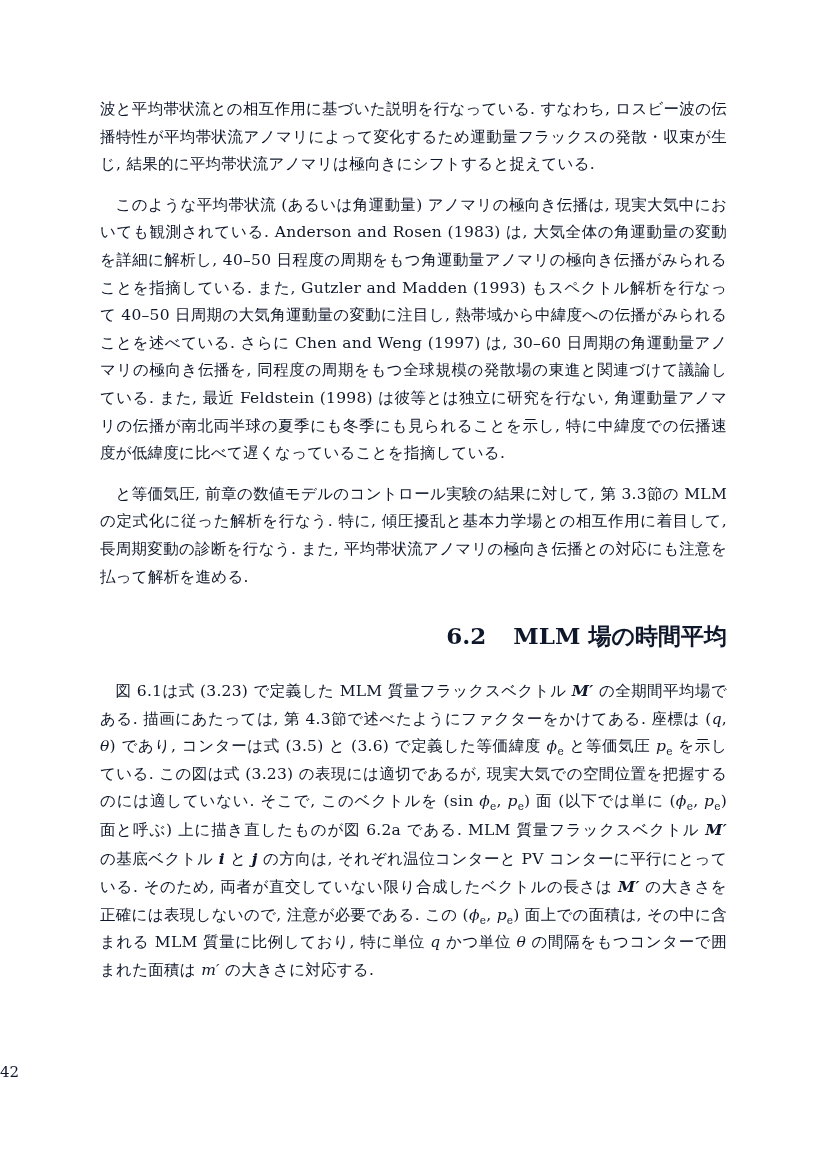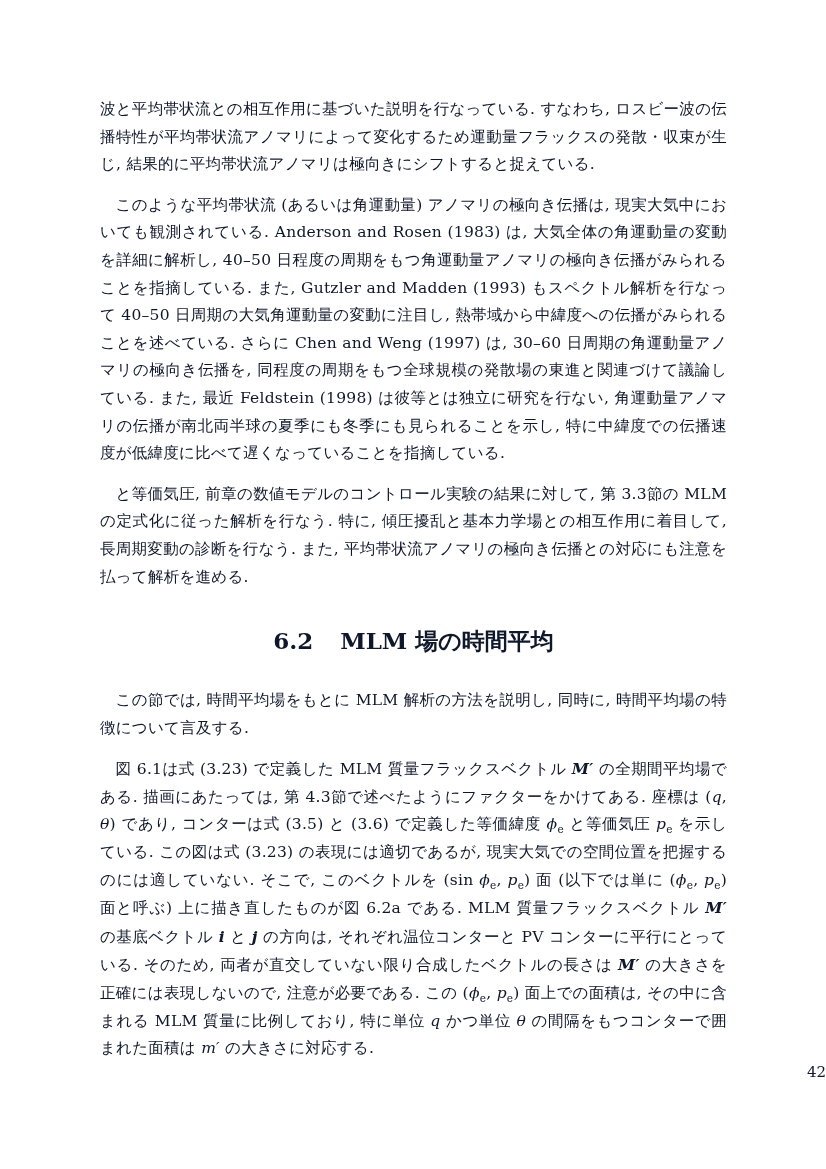--- a/index.html
+++ b/index.html
@@ -22,50 +22,49 @@
     font-size: 15.5px;
     line-height: 27.6px;
     letter-spacing: 0.25px;
   }
   .para { margin: 0 0 13px 0; }
   .para.indent { text-indent: 15.5px; }
   .heading {
     margin: 30px 0 26px 0;
     font-size: 23px;
     font-weight: bold;
-    line-height: 40px;
+    line-height: 30px;
     letter-spacing: 0;
-    text-align: center;
+    text-align: right;
     text-indent: 0;
   }
   .heading .h-num {
     font-family: "DejaVu Serif", "Liberation Serif", serif;
     margin-right: 27px;
   }
   .heading .h-latin { font-family: "DejaVu Serif", "Liberation Serif", serif; }
   .heading .h-jp { font-family: "DejaVu Sans", "Liberation Sans", sans-serif; font-weight: bold; }
   .seg-rm { }
   .seg-it { font-style: italic; }
   .seg-bi { font-style: italic; font-weight: bold; }
   sub.seg-sub { font-size: 68%; font-style: normal; line-height: 0; }
   .page-number {
     position: absolute;
     left: 0;
     right: 0;
     top: 1063px;
-    text-align: right;
+    text-align: left;
     font-size: 15px;
   }
 </style>
 </head>
 <body>
 
 <div class="page">
   <div class="content">
       <p class="para"><span class="seg-rm">波と平均帯状流との相互作用に基づいた説明を行なっている. すなわち, ロスビー波の伝播特性が平均帯状流アノマリによって変化するため運動量フラックスの発散・収束が生じ, 結果的に平均帯状流アノマリは極向きにシフトすると捉えている.</span></p>
       <p class="para indent"><span class="seg-rm">このような平均帯状流 (あるいは角運動量) アノマリの極向き伝播は, 現実大気中においても観測されている. Anderson and Rosen (1983) は, 大気全体の角運動量の変動を詳細に解析し, 40–50 日程度の周期をもつ角運動量アノマリの極向き伝播がみられることを指摘している. また, Gutzler and Madden (1993) もスペクトル解析を行なって 40–50 日周期の大気角運動量の変動に注目し, 熱帯域から中緯度への伝播がみられることを述べている. さらに Chen and Weng (1997) は, 30–60 日周期の角運動量アノマリの極向き伝播を, 同程度の周期をもつ全球規模の発散場の東進と関連づけて議論している. また, 最近 Feldstein (1998) は彼等とは独立に研究を行ない, 角運動量アノマリの伝播が南北両半球の夏季にも冬季にも見られることを示し, 特に中緯度での伝播速度が低緯度に比べて遅くなっていることを指摘している.</span></p>
       <p class="para indent"><span class="seg-rm">と等価気圧, 前章の数値モデルのコントロール実験の結果に対して, 第 3.3節の MLM の定式化に従った解析を行なう. 特に, 傾圧擾乱と基本力学場との相互作用に着目して, 長周期変動の診断を行なう. また, 平均帯状流アノマリの極向き伝播との対応にも注意を払って解析を進める.</span></p>
       <h2 class="heading"><span class="h-num">6.2</span><span class="h-latin">MLM </span><span class="h-jp">場の時間平均</span></h2>
-      <p class="para indent"><span class="seg-rm">この節では, 時間平均場をもとに MLM 解析の方法を説明し, 同時に, 時間平均場の特徴について言及する.</span></p>
       <p class="para indent"><span class="seg-rm">図 6.1は式 (3.23) で定義した MLM 質量フラックスベクトル </span><span class="seg-bi">M′</span><span class="seg-rm"> の全期間平均場である. 描画にあたっては, 第 4.3節で述べたようにファクターをかけてある. 座標は (</span><span class="seg-it">q</span><span class="seg-rm">, </span><span class="seg-it">θ</span><span class="seg-rm">) であり, コンターは式 (3.5) と (3.6) で定義した等価緯度 </span><span class="seg-it">ϕ</span><sub class="seg-sub">e</sub><span class="seg-rm"> と等価気圧 </span><span class="seg-it">p</span><sub class="seg-sub">e</sub><span class="seg-rm"> を示している. この図は式 (3.23) の表現には適切であるが, 現実大気での空間位置を把握するのには適していない. そこで, このベクトルを (sin </span><span class="seg-it">ϕ</span><sub class="seg-sub">e</sub><span class="seg-rm">, </span><span class="seg-it">p</span><sub class="seg-sub">e</sub><span class="seg-rm">) 面 (以下では単に (</span><span class="seg-it">ϕ</span><sub class="seg-sub">e</sub><span class="seg-rm">, </span><span class="seg-it">p</span><sub class="seg-sub">e</sub><span class="seg-rm">) 面と呼ぶ) 上に描き直したものが図 6.2a である. MLM 質量フラックスベクトル </span><span class="seg-bi">M′</span><span class="seg-rm"> の基底ベクトル </span><span class="seg-bi">i</span><span class="seg-rm"> と </span><span class="seg-bi">j</span><span class="seg-rm"> の方向は, それぞれ温位コンターと PV コンターに平行にとっている. そのため, 両者が直交していない限り合成したベクトルの長さは </span><span class="seg-bi">M′</span><span class="seg-rm"> の大きさを正確には表現しないので, 注意が必要である. この (</span><span class="seg-it">ϕ</span><sub class="seg-sub">e</sub><span class="seg-rm">, </span><span class="seg-it">p</span><sub class="seg-sub">e</sub><span class="seg-rm">) 面上での面積は, その中に含まれる MLM 質量に比例しており, 特に単位 </span><span class="seg-it">q</span><span class="seg-rm"> かつ単位 </span><span class="seg-it">θ</span><span class="seg-rm"> の間隔をもつコンターで囲まれた面積は </span><span class="seg-it">m′</span><span class="seg-rm"> の大きさに対応する.</span></p>
     </div>
   <div class="page-number">42</div>
 </div>
 
 </body></html>

